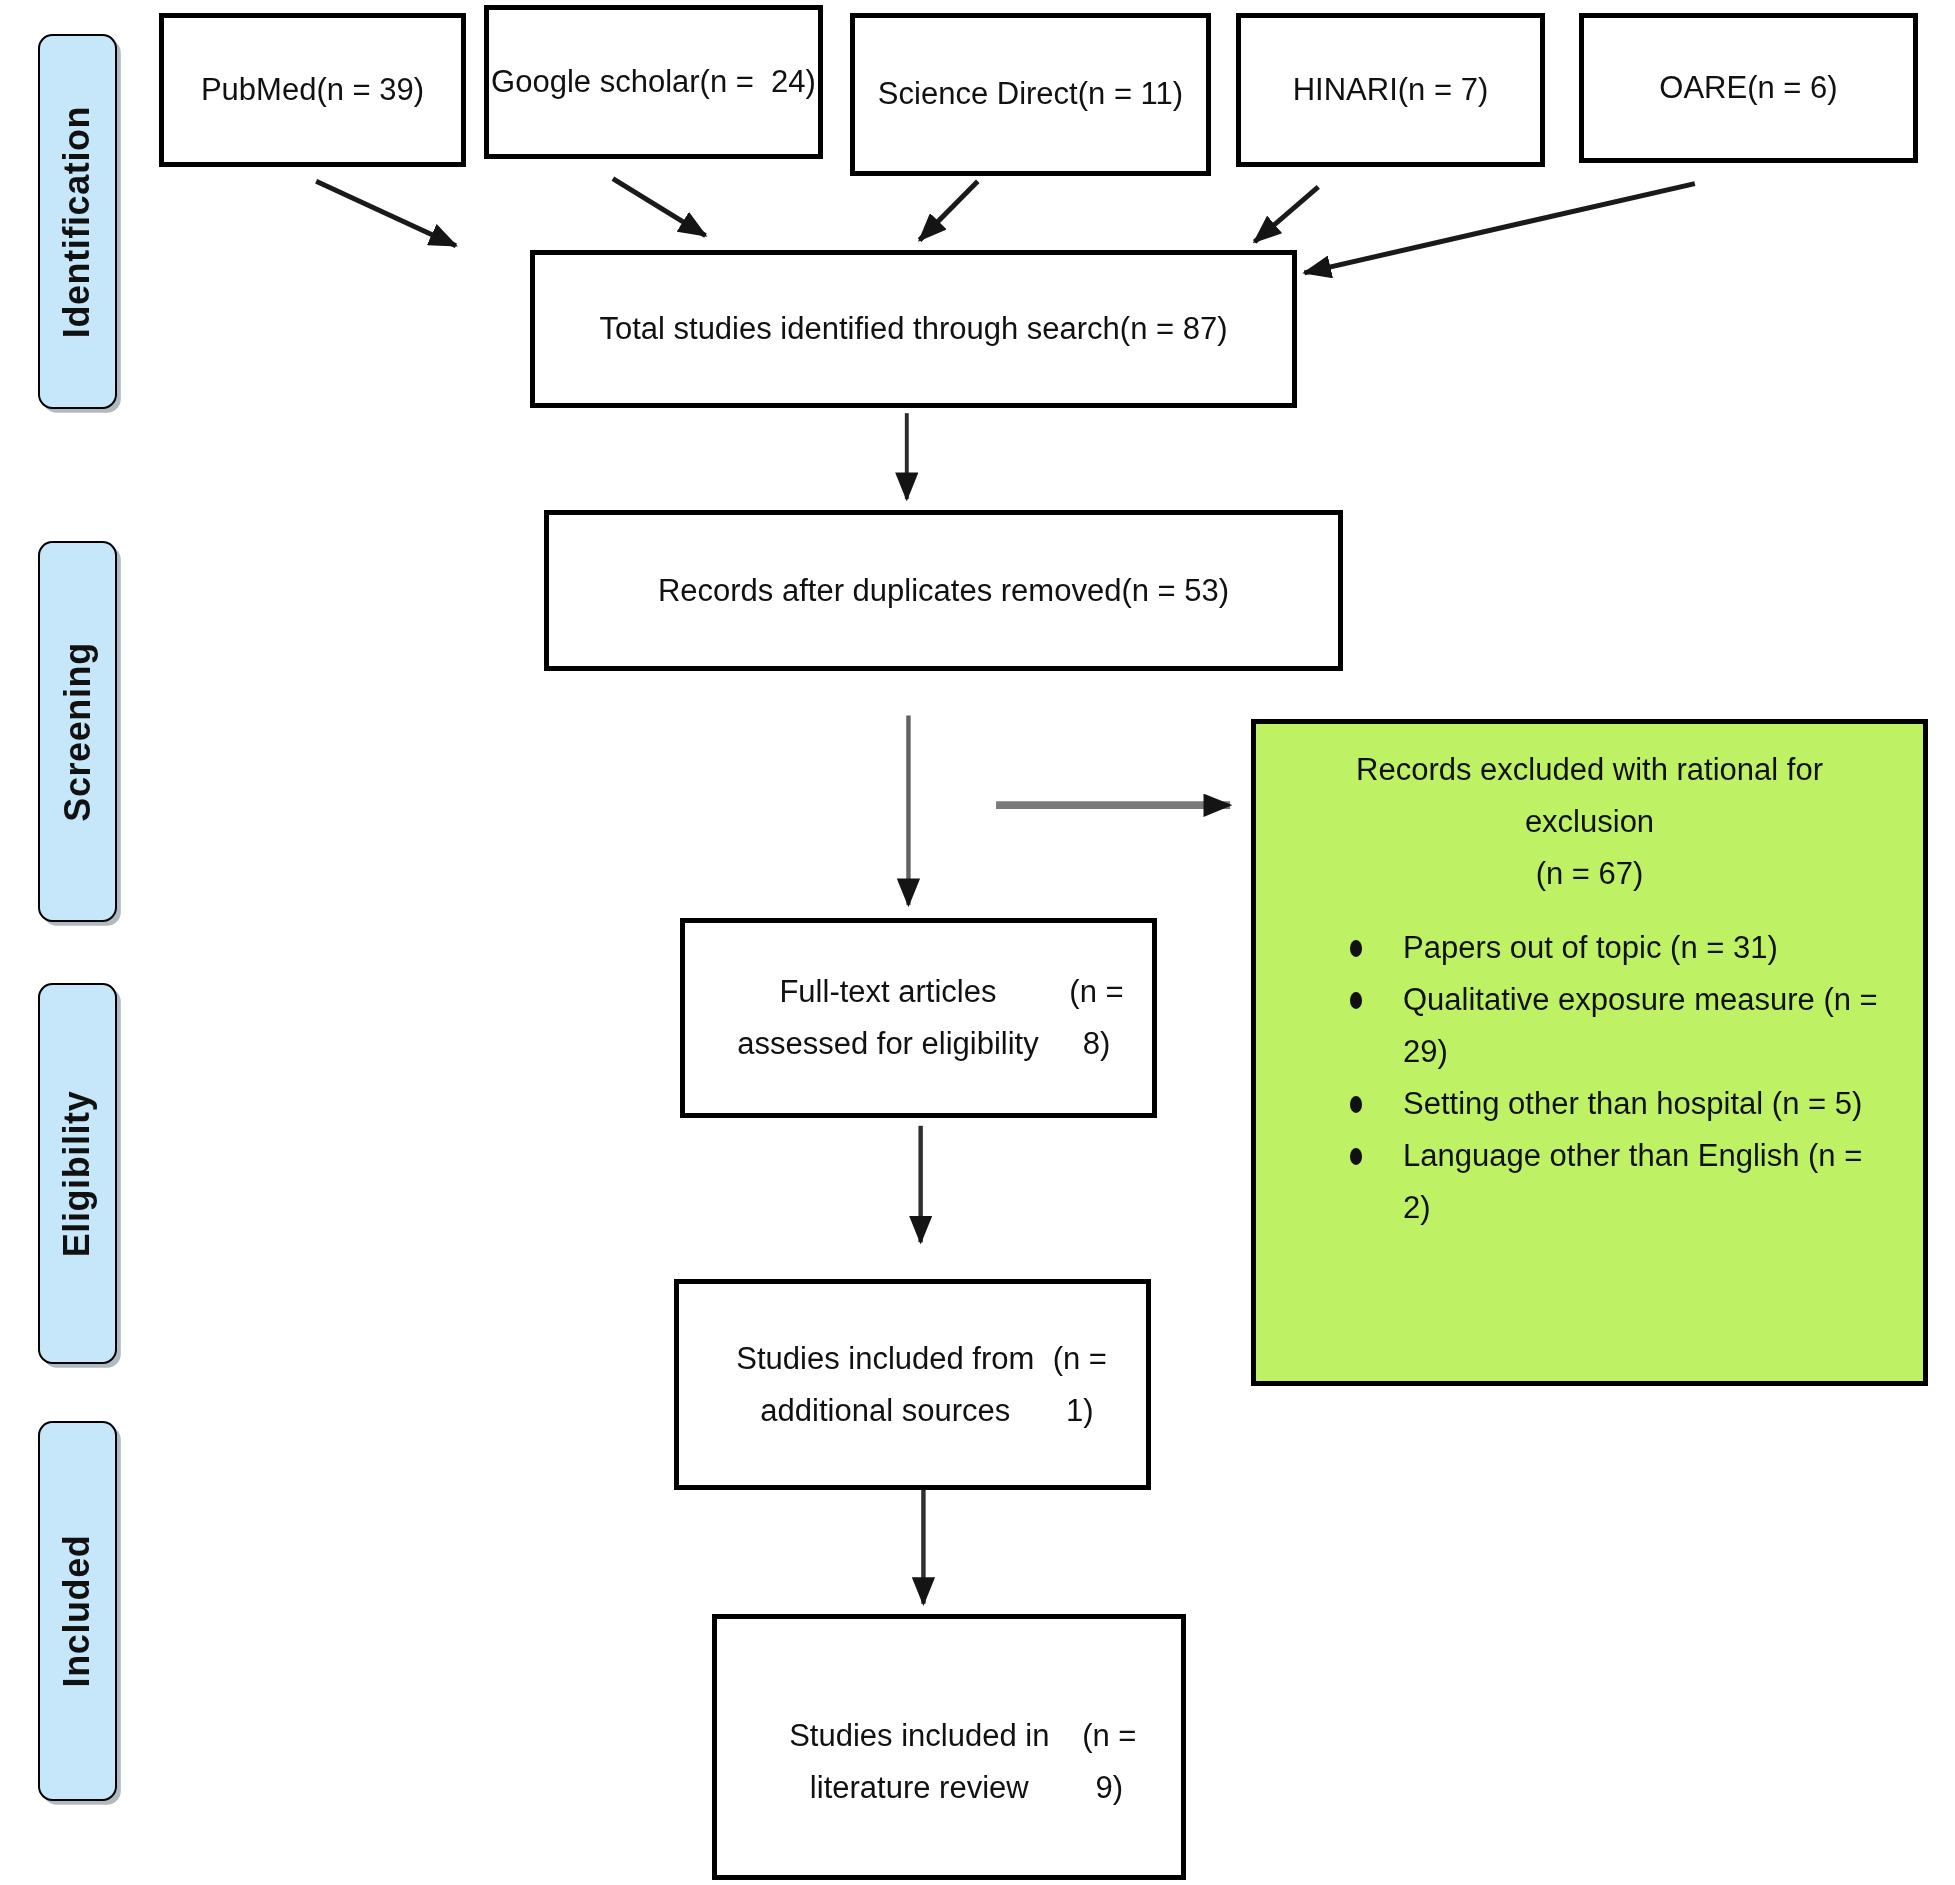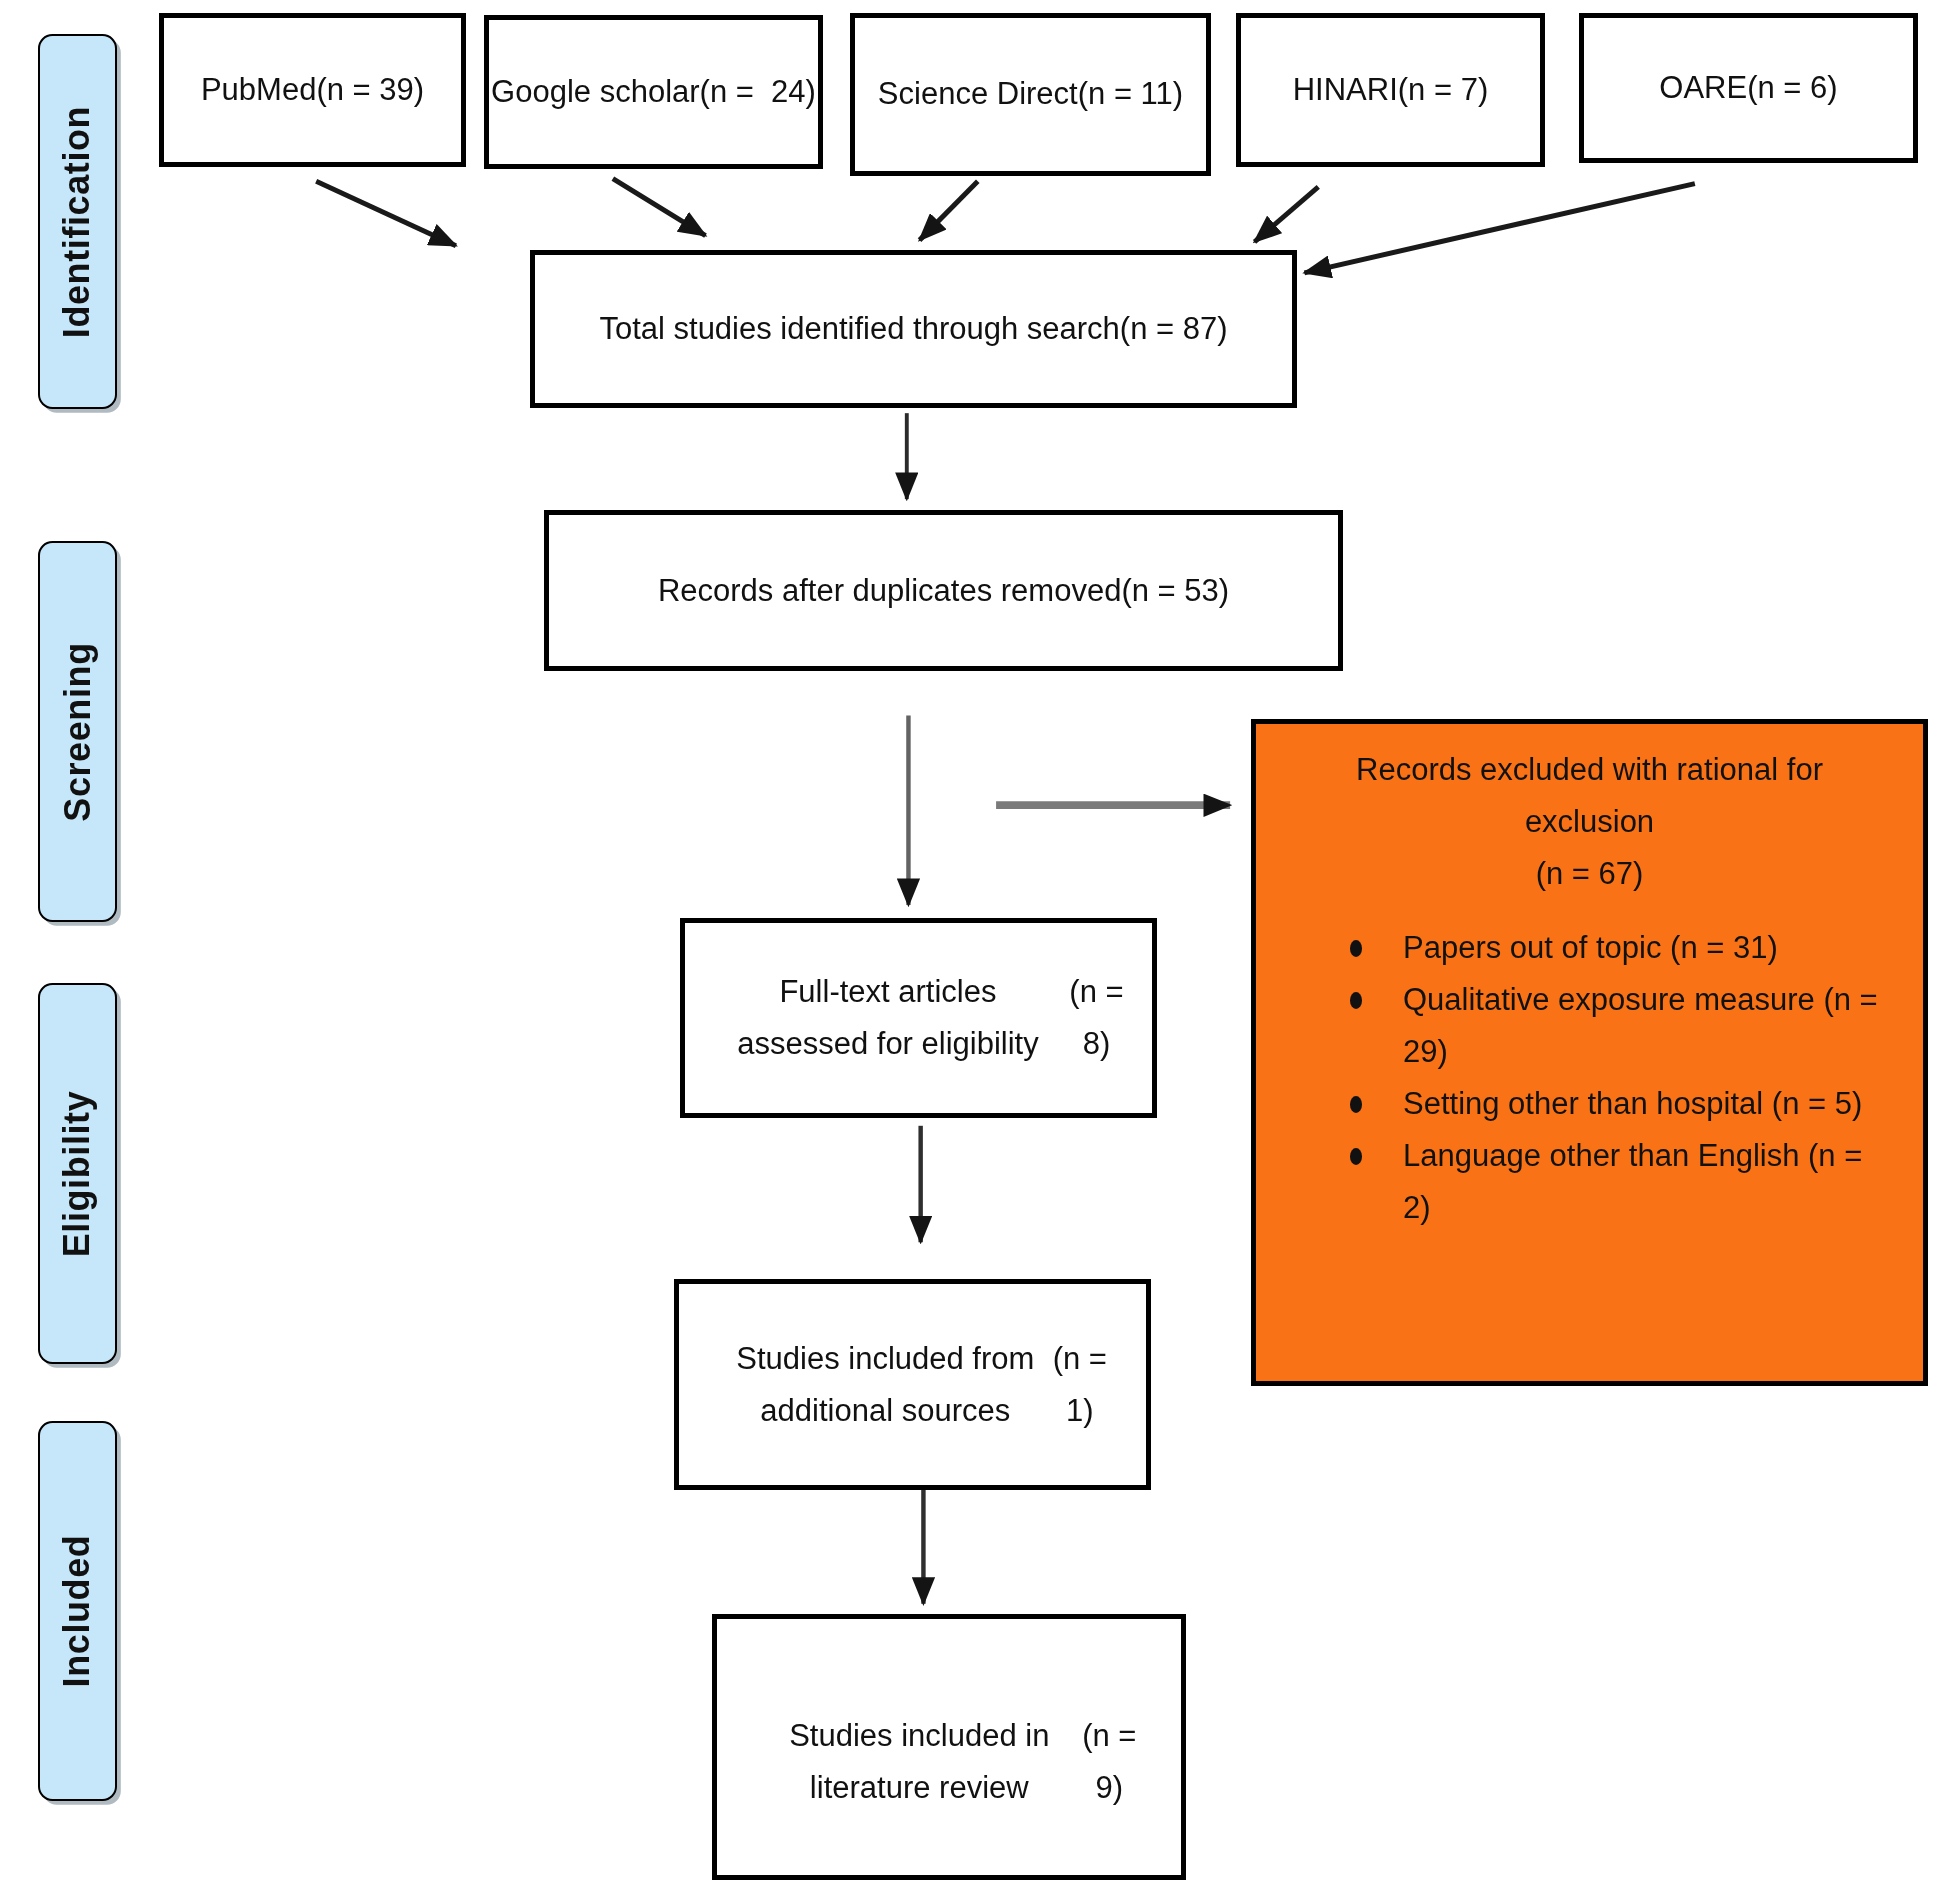--- a/index.html
+++ b/index.html
@@ -52,21 +52,21 @@
     white-space: nowrap;
     font-weight: 700;
     font-size: 36px;
     letter-spacing: 0.6px;
   }
   
   .excluded {
     position: absolute;
     left: 1251px; top: 719px;
     width: 677px; height: 667px;
-    background: #f97316;
+    background: #bef264;
     border: 5.5px solid #000000;
     box-sizing: border-box;
     padding: 0 28px;
   }
   .exc-title {
     padding: 20px 33px 0 33px;
     text-align: center;
     font-size: 31px;
     line-height: 52px;
     white-space: pre-wrap;
@@ -92,21 +92,21 @@
     position: absolute;
     left: -53px;
     top: 18px;
     width: 12.2px;
     height: 16.6px;
     background: #111111;
     border-radius: 50%;
   }
   
   .b-pubmed   { left: 159px;  top: 12.8px;  width: 307px;  height: 154px; }
-  .b-google   { left: 484px;  top: 15px;  width: 339px;  height: 154px; }
+  .b-google   { left: 484px;  top: 5px;  width: 339px;  height: 154px; }
   .b-science  { left: 850px; top: 12.8px;  width: 361px;  height: 163px; }
   .b-hinari   { left: 1236px; top: 12.8px;  width: 309px;  height: 154px; }
   .b-oare     { left: 1579px; top: 12.8px;  width: 339px;  height: 150px; }
   .b-total    { left: 530px;  top: 250px; width: 767px; height: 158px; padding: 0 16.6px; }
   .b-records  { left: 544px;  top: 510px; width: 799px; height: 161px; padding: 0 16.6px; }
   .b-fulltext { left: 680px; top: 918px; width: 477px; height: 200px; padding: 0 25px; }
   .b-addl     { left: 674px; top: 1251px; width: 477px; height: 211px; padding: 0 39px; margin-top: 28px; }
   .b-lit      { left: 712px; top: 1614px; width: 474px; height: 266px; padding: 30.5px 42px 0 42px; justify-content: flex-start; }
   .s-ident    { top: 34px;   height: 375px; }
   .s-screen   { top: 541px;  height: 381px; }

